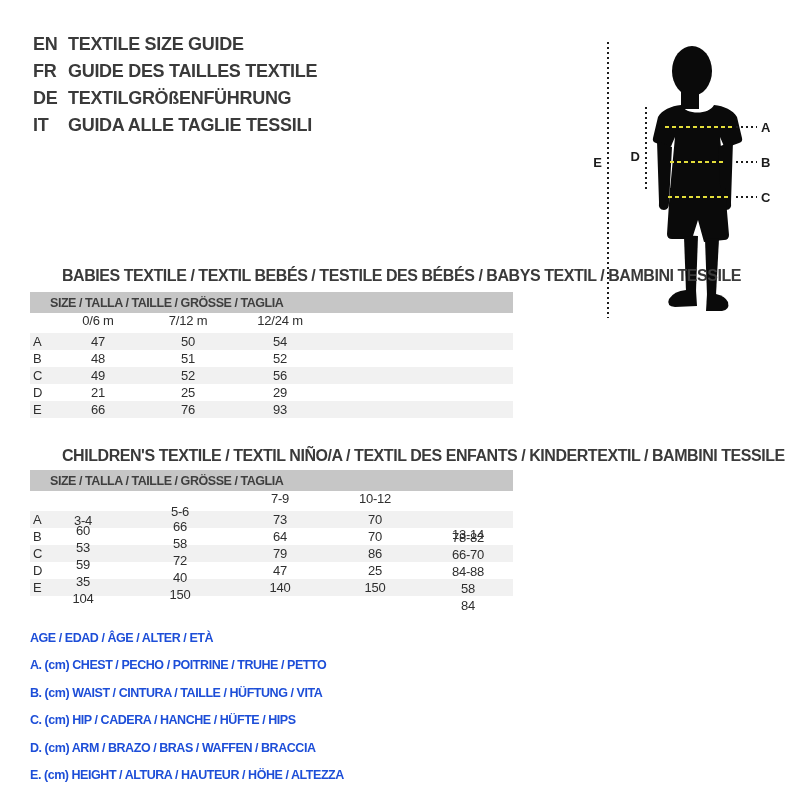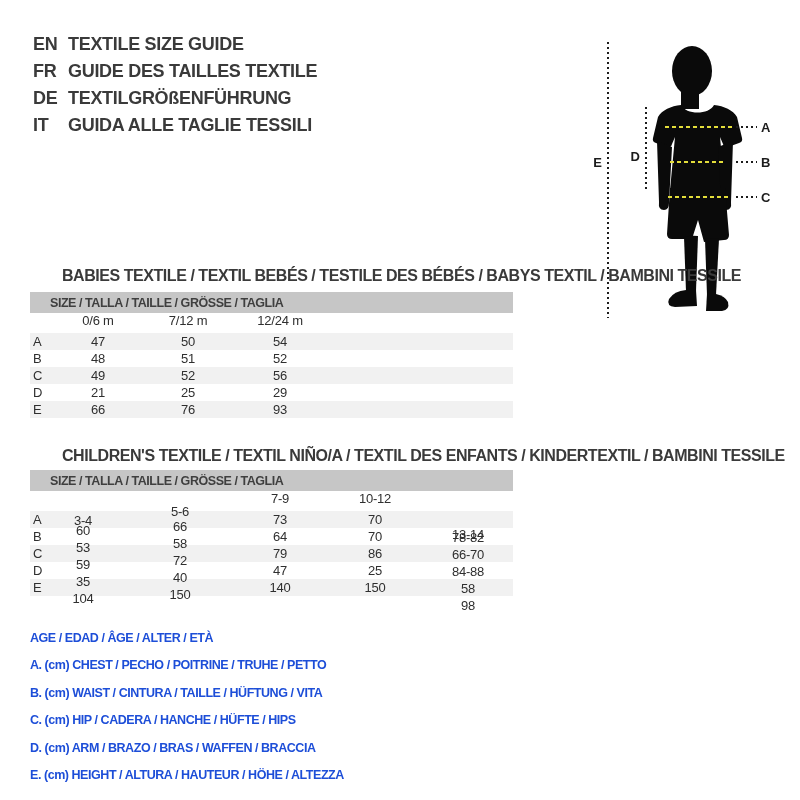--- a/index.html
+++ b/index.html
@@ -181,21 +181,21 @@
       <span class="cell cw3">47</span>
       <span class="cell cw4">25</span>
       <span class="cell cw5">58</span>
     </div>
     <div class="data-row striped">
       <span class="rlabel">E</span>
       <span class="cell cw1">104</span>
       <span class="cell cw2">150</span>
       <span class="cell cw3">140</span>
       <span class="cell cw4">150</span>
-      <span class="cell cw5">98</span>
+      <span class="cell cw5">84</span>
     </div>
   </div>
 
   <div id="legend" class="abs">
     <div class="legend-line nowrap">AGE / EDAD / ÂGE / ALTER / ETÀ</div>
     <div class="legend-line nowrap">A. (cm) CHEST / PECHO / POITRINE / TRUHE / PETTO</div>
     <div class="legend-line nowrap">B. (cm) WAIST / CINTURA / TAILLE / HÜFTUNG / VITA</div>
     <div class="legend-line nowrap">C. (cm) HIP / CADERA / HANCHE / HÜFTE / HIPS</div>
     <div class="legend-line nowrap">D. (cm) ARM / BRAZO / BRAS / WAFFEN / BRACCIA</div>
     <div class="legend-line nowrap">E. (cm) HEIGHT / ALTURA / HAUTEUR / HÖHE / ALTEZZA</div>

